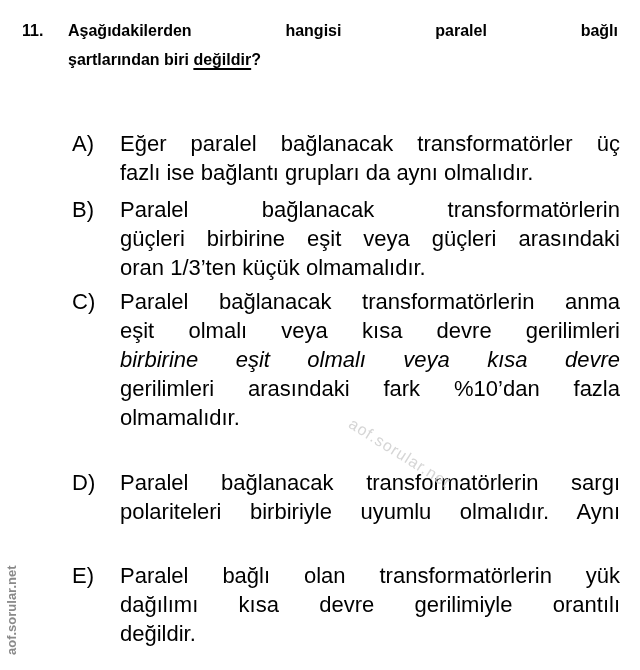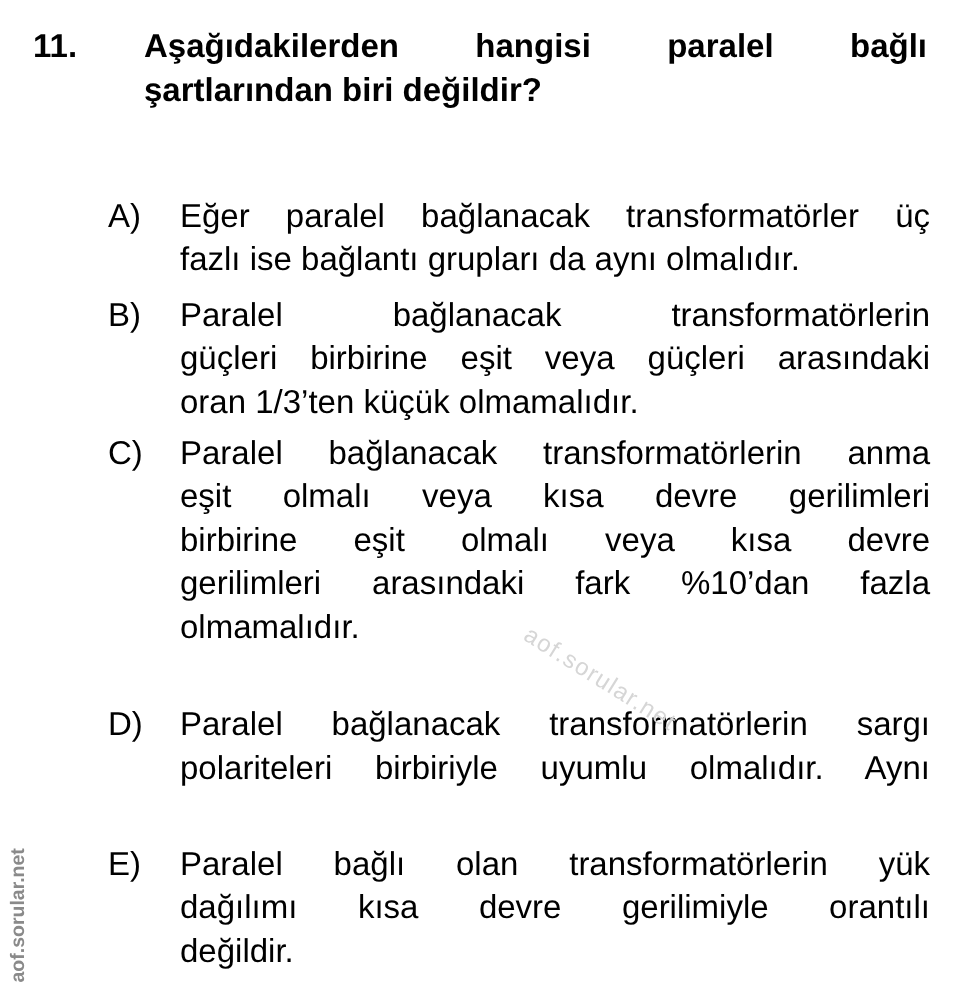--- a/index.html
+++ b/index.html
@@ -14,43 +14,43 @@
       overflow: hidden;
       font-family: "Liberation Sans", sans-serif;
       color: #000;
     }
     .question {
       position: absolute;
       left: 22px;
       top: 16px;
       width: 596px;
       font-weight: bold;
-      font-size: 22px;
+      font-size: 16px;
       line-height: 29px;
       display: flex;
-      gap: 28px;
     }
     .q-num {
       width: 46px;
       flex: none;
     }
     .q-text {
       flex: 1;
       text-align: justify;
       text-align-last: left;
     }
     .q-line {
       display: block;
       text-align: justify;
       text-align-last: justify;
     }
     .q-line.last {
       text-align-last: left;
     }
     .q-underline {
+      text-decoration: underline;
       text-decoration-thickness: 2px;
       text-underline-offset: 3px;
       margin-top: 30px;
     }
     .option {
       position: absolute;
       left: 72px;
       width: 548px;
       display: flex;
       font-size: 22px;
@@ -121,21 +121,21 @@
     <span class="opt-line" style="white-space: normal;">güçleri birbirine eşit veya güçleri arasındaki</span>
     <span class="opt-line last" style="white-space: normal;">oran 1/3’ten küçük olmamalıdır.</span>
   </div>
 </div>
 
 <div class="option" style="top:287px;">
   <div class="opt-letter">C)</div>
   <div class="opt-body">
     <span class="opt-line" style="white-space: normal;">Paralel bağlanacak transformatörlerin anma</span>
     <span class="opt-line" style="white-space: normal;">eşit olmalı veya kısa devre gerilimleri</span>
-    <span class="opt-line" style="white-space: normal;">birbirine eşit olmalı veya kısa devre</span>
+    <span class="opt-line" style="white-space: normal; font-style: italic;">birbirine eşit olmalı veya kısa devre</span>
     <span class="opt-line" style="white-space: normal;">gerilimleri arasındaki fark %10’dan fazla</span>
     <span class="opt-line last" style="white-space: normal;">olmamalıdır.</span>
   </div>
 </div>
 
 <div class="option" style="top:468px;">
   <div class="opt-letter">D)</div>
   <div class="opt-body">
     <span class="opt-line" style="white-space: normal;">Paralel bağlanacak transformatörlerin sargı</span>
     <span class="opt-line" style="white-space: normal;">polariteleri birbiriyle uyumlu olmalıdır. Aynı</span>

